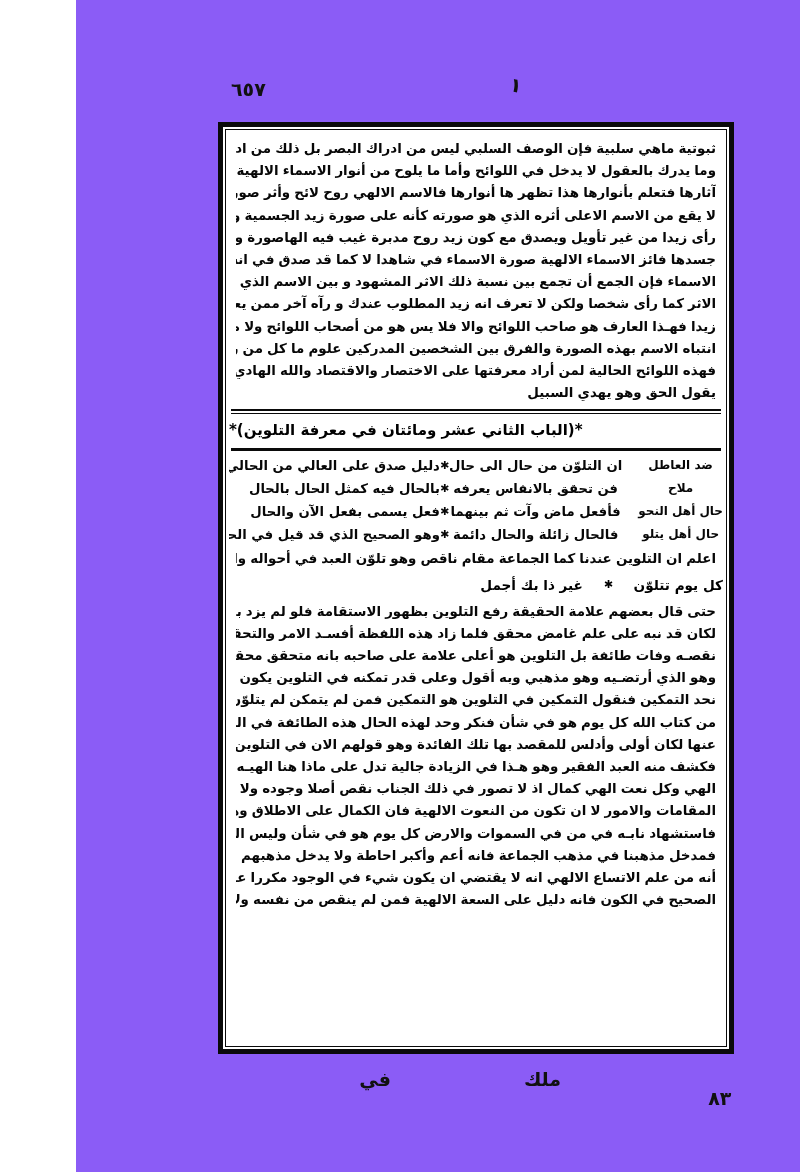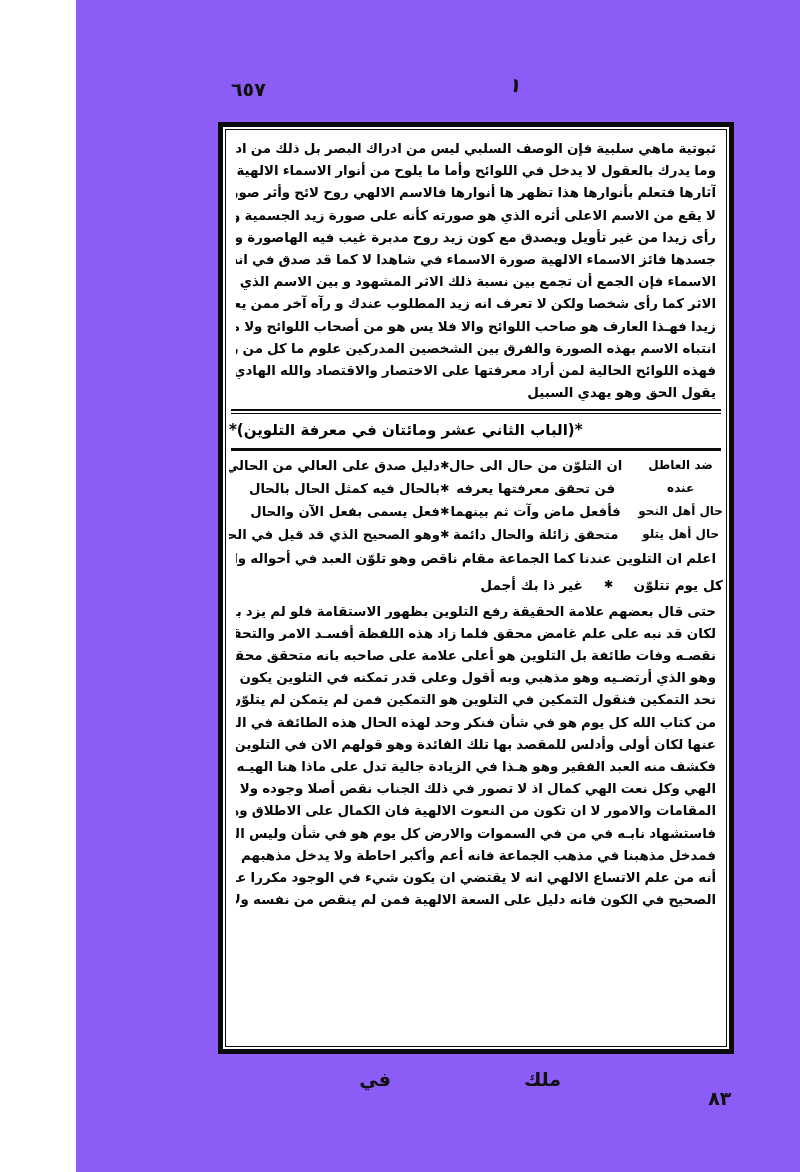--- a/index.html
+++ b/index.html
@@ -233,34 +233,34 @@
 
       <table class="verse-table">
         <tbody>
           <tr>
             <td class="gloss">ضد العاطل</td>
             <td class="hemistich-a">ان التلوّن من حال الى حال</td>
             <td class="verse-star">✱</td>
             <td class="hemistich-b">دليل صدق على العالي من الحالي</td>
           </tr>
           <tr>
-            <td class="gloss">عنده</td>
-            <td class="hemistich-a">فن تحقق معرفتها يعرفه</td>
+            <td class="gloss">ملاح</td>
+            <td class="hemistich-a">فن تحقق بالانفاس يعرفه</td>
             <td class="verse-star">✱</td>
             <td class="hemistich-b">بالحال فيه كمثل الحال بالحال</td>
           </tr>
           <tr>
             <td class="gloss">حال أهل النحو</td>
             <td class="hemistich-a">فأفعل ماض وآت ثم بينهما</td>
             <td class="verse-star">✱</td>
             <td class="hemistich-b">فعل يسمى بفعل الآن والحال</td>
           </tr>
           <tr>
             <td class="gloss">حال أهل يتلو</td>
-            <td class="hemistich-a">متحقق زائلة والحال دائمة</td>
+            <td class="hemistich-a">فالحال زائلة والحال دائمة</td>
             <td class="verse-star">✱</td>
             <td class="hemistich-b">وهو الصحيح الذي قد قيل في الحال</td>
           </tr>
         </tbody>
       </table>
 
       <div class="prose">
         <p>اعلم ان التلوين عندنا كما الجماعة مقام ناقص وهو تلوّن العبد في أحواله وانشدوا في ذلك</p>
       </div>
 

